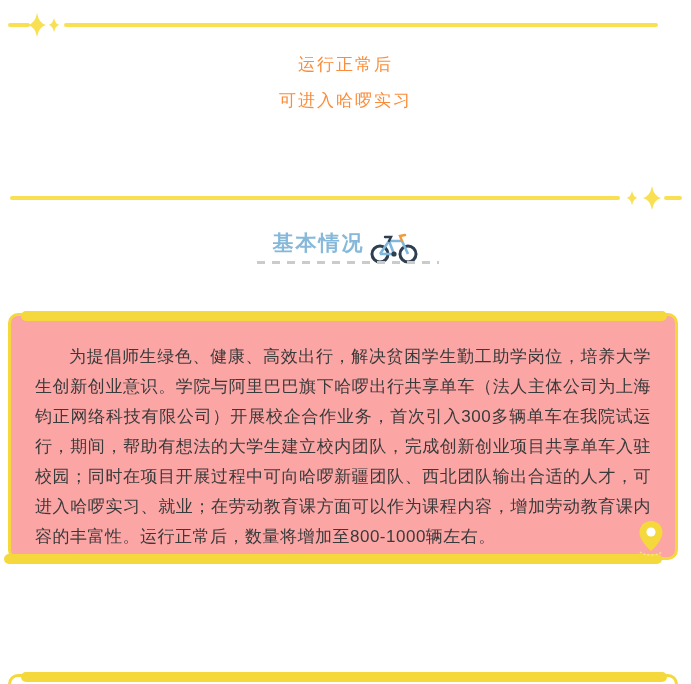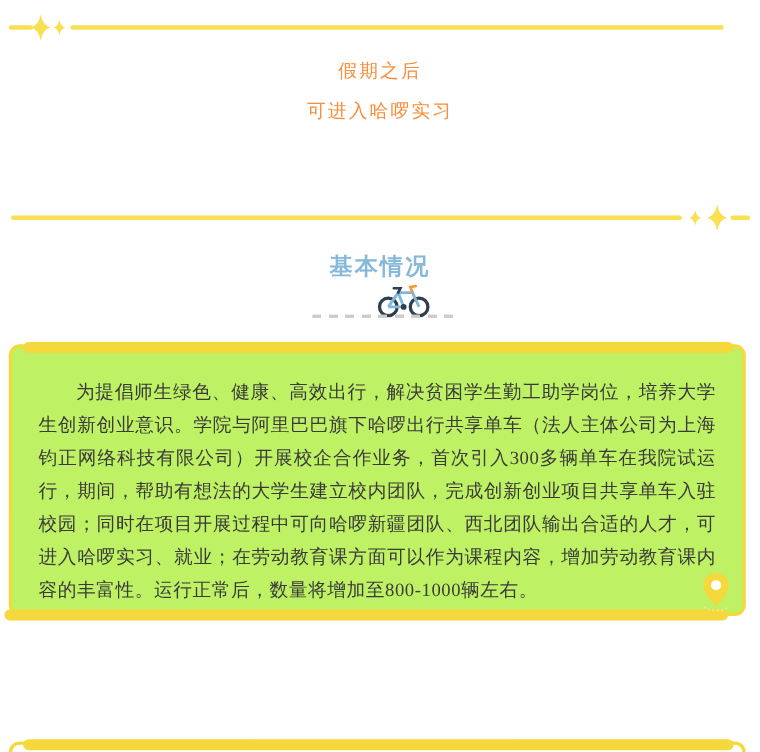--- a/index.html
+++ b/index.html
@@ -11,29 +11,29 @@
   .divider .seg{position:absolute;top:13px;height:4px;background:#f8e052;border-radius:2px;}
   .divider .sparkle{position:absolute;}
 
   
   .intro{position:absolute;top:47px;left:0;width:100%;text-align:center;}
   .intro-line{display:block;height:36px;line-height:36px;font-size:17px;
               color:#fb8c39;letter-spacing:2px;}
 
   
   .section-header{position:absolute;left:0;width:100%;display:flex;justify-content:center;}
-  .header-inner{position:relative;display:flex;align-items:flex-end;padding:0 2px 8px 2px;flex-direction:column;}
+  .header-inner{position:relative;display:flex;align-items:flex-end;padding:0 2px 8px 2px;}
   .header-title{font-size:21px;font-weight:bold;color:#85b8d9;letter-spacing:2px;line-height:26px;}
   .header-bike{margin:0 0 -9px 4px;}
   .header-dash{position:absolute;bottom:0;left:-14px;right:-18px;height:3px;
     background:repeating-linear-gradient(90deg,#cbcbcb 0 8px,transparent 8px 15px);}
 
   
   .info-box{position:absolute;left:8px;width:670px;border:3px solid #f5d83b;
-            border-radius:10px;background:#bef264;box-sizing:border-box;font-family:Liberation Serif, serif;}
+            border-radius:10px;background:#fca5a5;box-sizing:border-box;}
   .box-strip-top{position:absolute;top:-5px;left:10px;right:8px;height:10px;
                  background:#f5d83b;border-radius:5px;}
   .box-strip-bottom{position:absolute;bottom:-7px;left:-7px;right:13px;height:10px;
                     background:#f5d83b;border-radius:5px;}
   .box-paragraph{margin:0;padding:26px 24px 18px 24px;font-size:17px;line-height:30px;
                  color:#3a3a3a;text-align:justify;text-indent:2em;letter-spacing:0.5px;}
   .box-pin{position:absolute;right:9px;bottom:0px;}
 
   .next-box{position:absolute;left:8px;width:670px;top:674px;height:60px;
             border:3px solid #f5d83b;border-radius:10px;background:#fff;box-sizing:border-box;}
@@ -48,21 +48,21 @@
     <svg class="sparkle" style="left:27px;top:2px;" width="20" height="26" viewBox="-10 -13 20 26">
       <path d="M0,-12 Q1.8,-1.8 9,0 Q1.8,1.8 0,12 Q-1.8,1.8 -9,0 Q-1.8,-1.8 0,-12 Z" fill="#f8e052"></path>
     </svg>
     <svg class="sparkle" style="left:48px;top:7px;" width="12" height="16" viewBox="-10 -13 20 26">
       <path d="M0,-12 Q1.8,-1.8 9,0 Q1.8,1.8 0,12 Q-1.8,1.8 -9,0 Q-1.8,-1.8 0,-12 Z" fill="#f8e052"></path>
     </svg>
     <div class="seg" style="left:64px;width:594px;"></div>
   </div>
 
   <div class="intro">
-    <span class="intro-line">假期之后</span>
+    <span class="intro-line">运行正常后</span>
     <span class="intro-line">可进入哈啰实习</span>
   </div>
 
   <div class="divider" style="top:183px;">
     <div class="seg" style="left:10px;width:610px;"></div>
     <svg class="sparkle" style="left:626px;top:7px;" width="12" height="16" viewBox="-10 -13 20 26">
       <path d="M0,-12 Q1.8,-1.8 9,0 Q1.8,1.8 0,12 Q-1.8,1.8 -9,0 Q-1.8,-1.8 0,-12 Z" fill="#f8e052"></path>
     </svg>
     <svg class="sparkle" style="left:642px;top:2px;" width="20" height="26" viewBox="-10 -13 20 26">
       <path d="M0,-12 Q1.8,-1.8 9,0 Q1.8,1.8 0,12 Q-1.8,1.8 -9,0 Q-1.8,-1.8 0,-12 Z" fill="#f8e052"></path>

